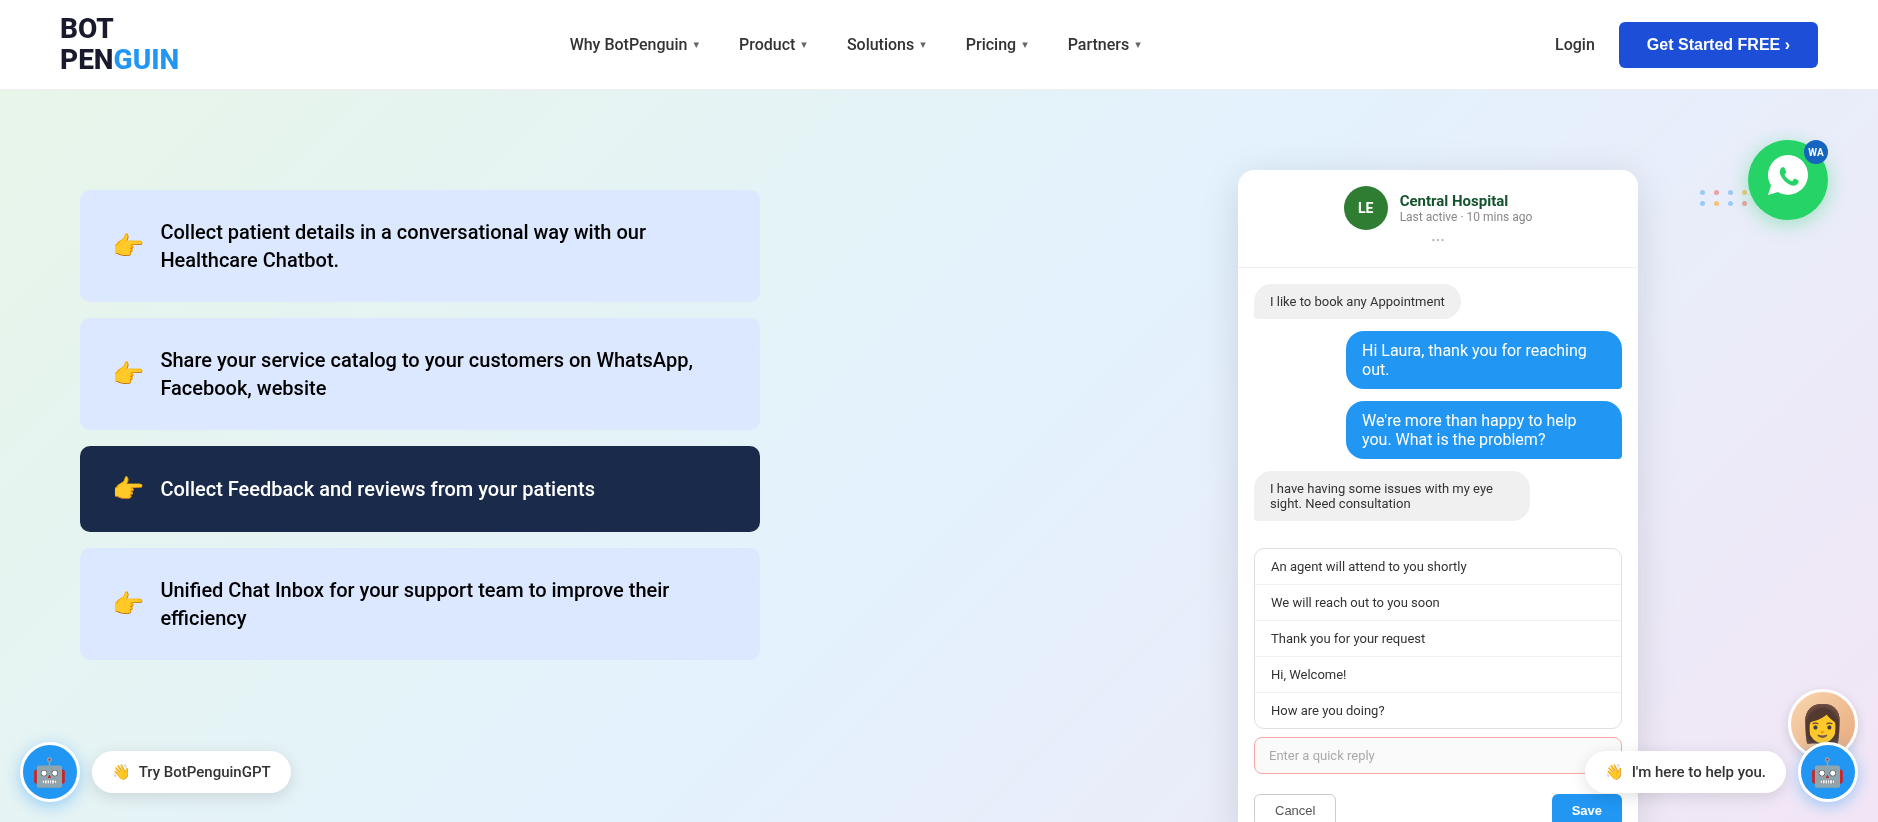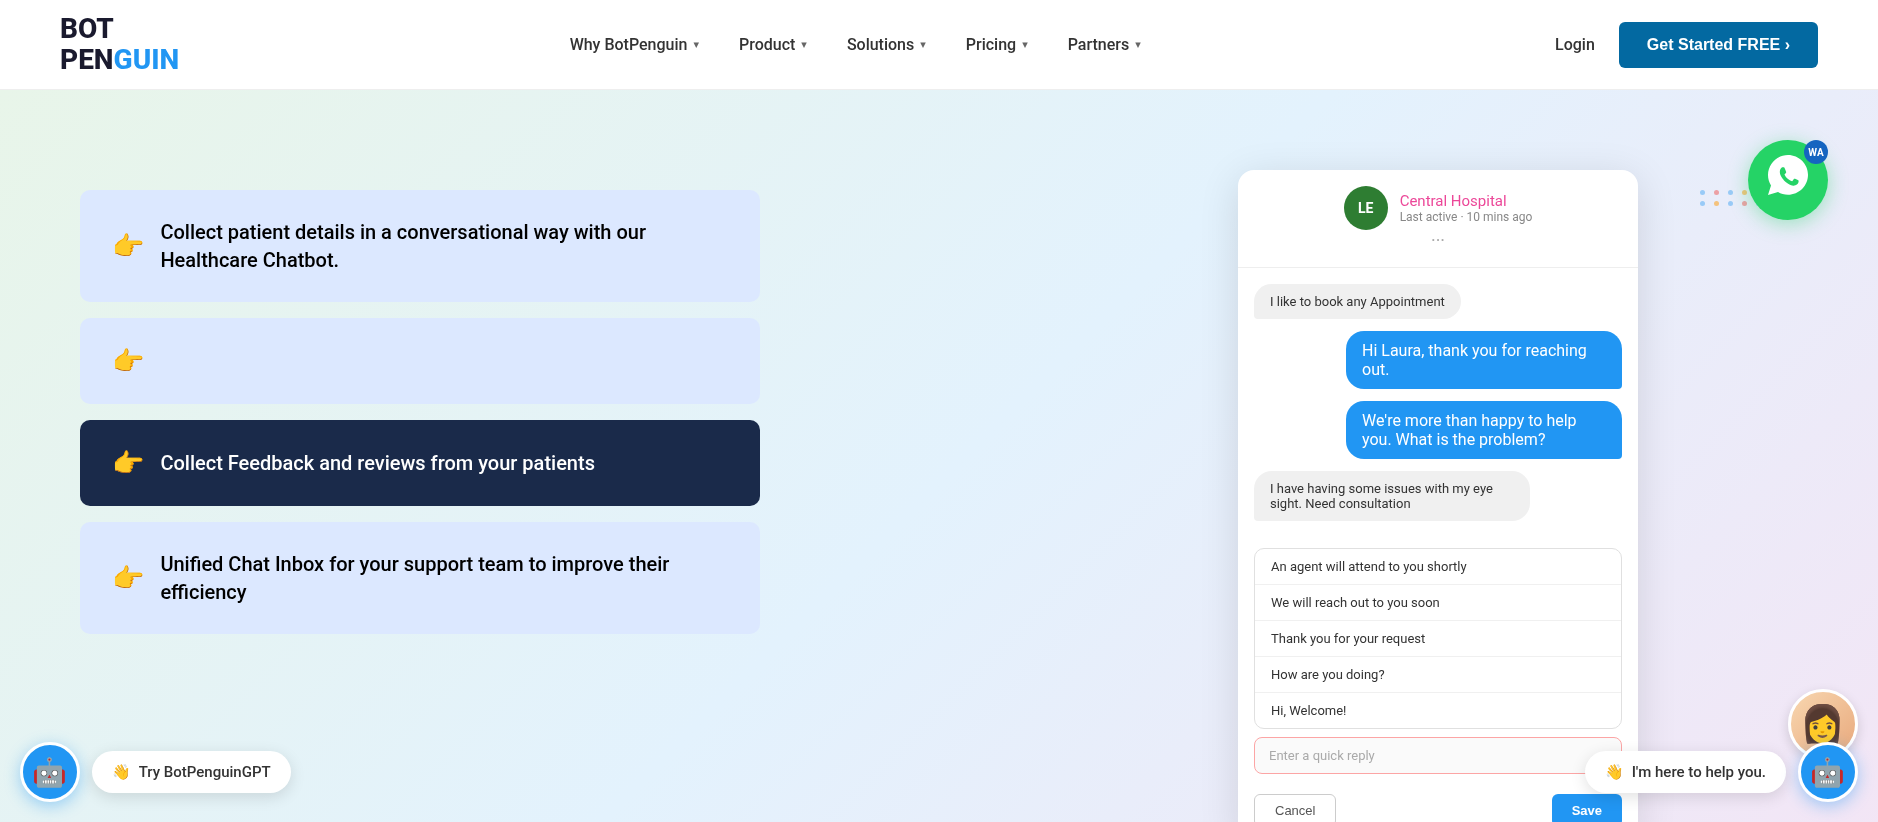--- a/index.html
+++ b/index.html
@@ -15,21 +15,21 @@
     .logo-text { font-size: 28px; font-weight: 800; line-height: 1.1; }
     .logo-bot { color: #1a1a2e; }
     .logo-pen { color: #1a1a2e; }
     .logo-guin { color: #2196f3; }
     .nav-links { display: flex; align-items: center; gap: 40px; }
     .nav-item { display: flex; align-items: center; gap: 6px; font-size: 16px; color: #333; cursor: pointer; font-weight: 500; }
     .chevron { font-size: 11px; color: #666; }
     .nav-right { display: flex; align-items: center; gap: 24px; }
     .login-btn { font-size: 16px; color: #333; font-weight: 500; cursor: pointer; margin-left: 24px; }
     .get-started-btn {
-      background: #0369a1; color: #fff; border: none; border-radius: 6px;
+      background: #1d4ed8; color: #fff; border: none; border-radius: 6px;
       padding: 14px 28px; font-size: 16px; font-weight: 600; cursor: pointer;
       display: flex; align-items: center; gap: 8px;
     }
 
     
     .main-content {
       display: flex; align-items: flex-start; justify-content: space-between;
       padding: 60px 80px 40px 80px;
       background: linear-gradient(135deg, #e8f5e9 0%, #e3f2fd 50%, #f3e5f5 100%);
       min-height: 732px;
@@ -60,21 +60,21 @@
     .chat-header {
       display: flex; align-items: center; justify-content: space-between;
       padding: 16px 20px; border-bottom: 1px solid #eee; flex-direction: column;
     }
     .chat-header-left { display: flex; align-items: center; gap: 12px; }
     .avatar-circle {
       width: 44px; height: 44px; border-radius: 50%; background: #2e7d32;
       display: flex; align-items: center; justify-content: center;
       color: #fff; font-weight: 700; font-size: 14px;
     }
-    .chat-name { font-size: 15px; font-weight: 400; color: #ec4899; }
+    .chat-name { font-size: 15px; font-weight: 700; color: #14532d; }
     .chat-status { font-size: 12px; color: #888; }
     .three-dots { color: #aaa; font-size: 18px; cursor: pointer; }
 
     .chat-messages { padding: 16px 16px; display: flex; flex-direction: column; gap: 12px; min-height: 280px; }
 
     .msg-left {
       background: #f0f0f0; border-radius: 18px 18px 18px 4px;
       padding: 10px 16px; max-width: 75%; font-size: 13px; color: #333; align-self: flex-start;
     }
     .msg-right {
@@ -216,20 +216,21 @@
 
 <div class="main-content">
 
   <div class="feature-list">
     <div class="feature-card">
       <span class="feature-icon">👉</span>
       <span class="feature-text">Collect patient details in a conversational way with our Healthcare Chatbot.</span>
     </div>
     <div class="feature-card">
       <span class="feature-icon">👉</span>
+      <span class="feature-text">Share your service catalog to your customers on WhatsApp, Facebook, website</span>
     </div>
     <div class="feature-card active">
       <span class="feature-icon">👉</span>
       <span class="feature-text">Collect Feedback and reviews from your patients</span>
     </div>
     <div class="feature-card">
       <span class="feature-icon">👉</span>
       <span class="feature-text">Unified Chat Inbox for your support team to improve their efficiency</span>
     </div>
   </div>
@@ -279,22 +280,22 @@
         <div class="msg-left">I like to book any Appointment</div>
         <div class="msg-right">Hi Laura, thank you for reaching out.</div>
         <div class="msg-right">We're more than happy to help you. What is the problem?</div>
         <div class="msg-left">I have having some issues with my eye sight. Need consultation</div>
       </div>
 
       <div class="quick-reply-dropdown">
         <div class="quick-reply-item">An agent will attend to you shortly</div>
         <div class="quick-reply-item">We will reach out to you soon</div>
         <div class="quick-reply-item">Thank you for your request</div>
+        <div class="quick-reply-item">Hi, Welcome!</div>
         <div class="quick-reply-item">How are you doing?</div>
-        <div class="quick-reply-item">Hi, Welcome!</div>
       </div>
 
       <div class="quick-reply-input">Enter a quick reply</div>
 
       <div class="chat-footer-buttons">
         <button class="btn-cancel">Cancel</button>
         <button class="btn-save">Save</button>
       </div>
     </div>
 

